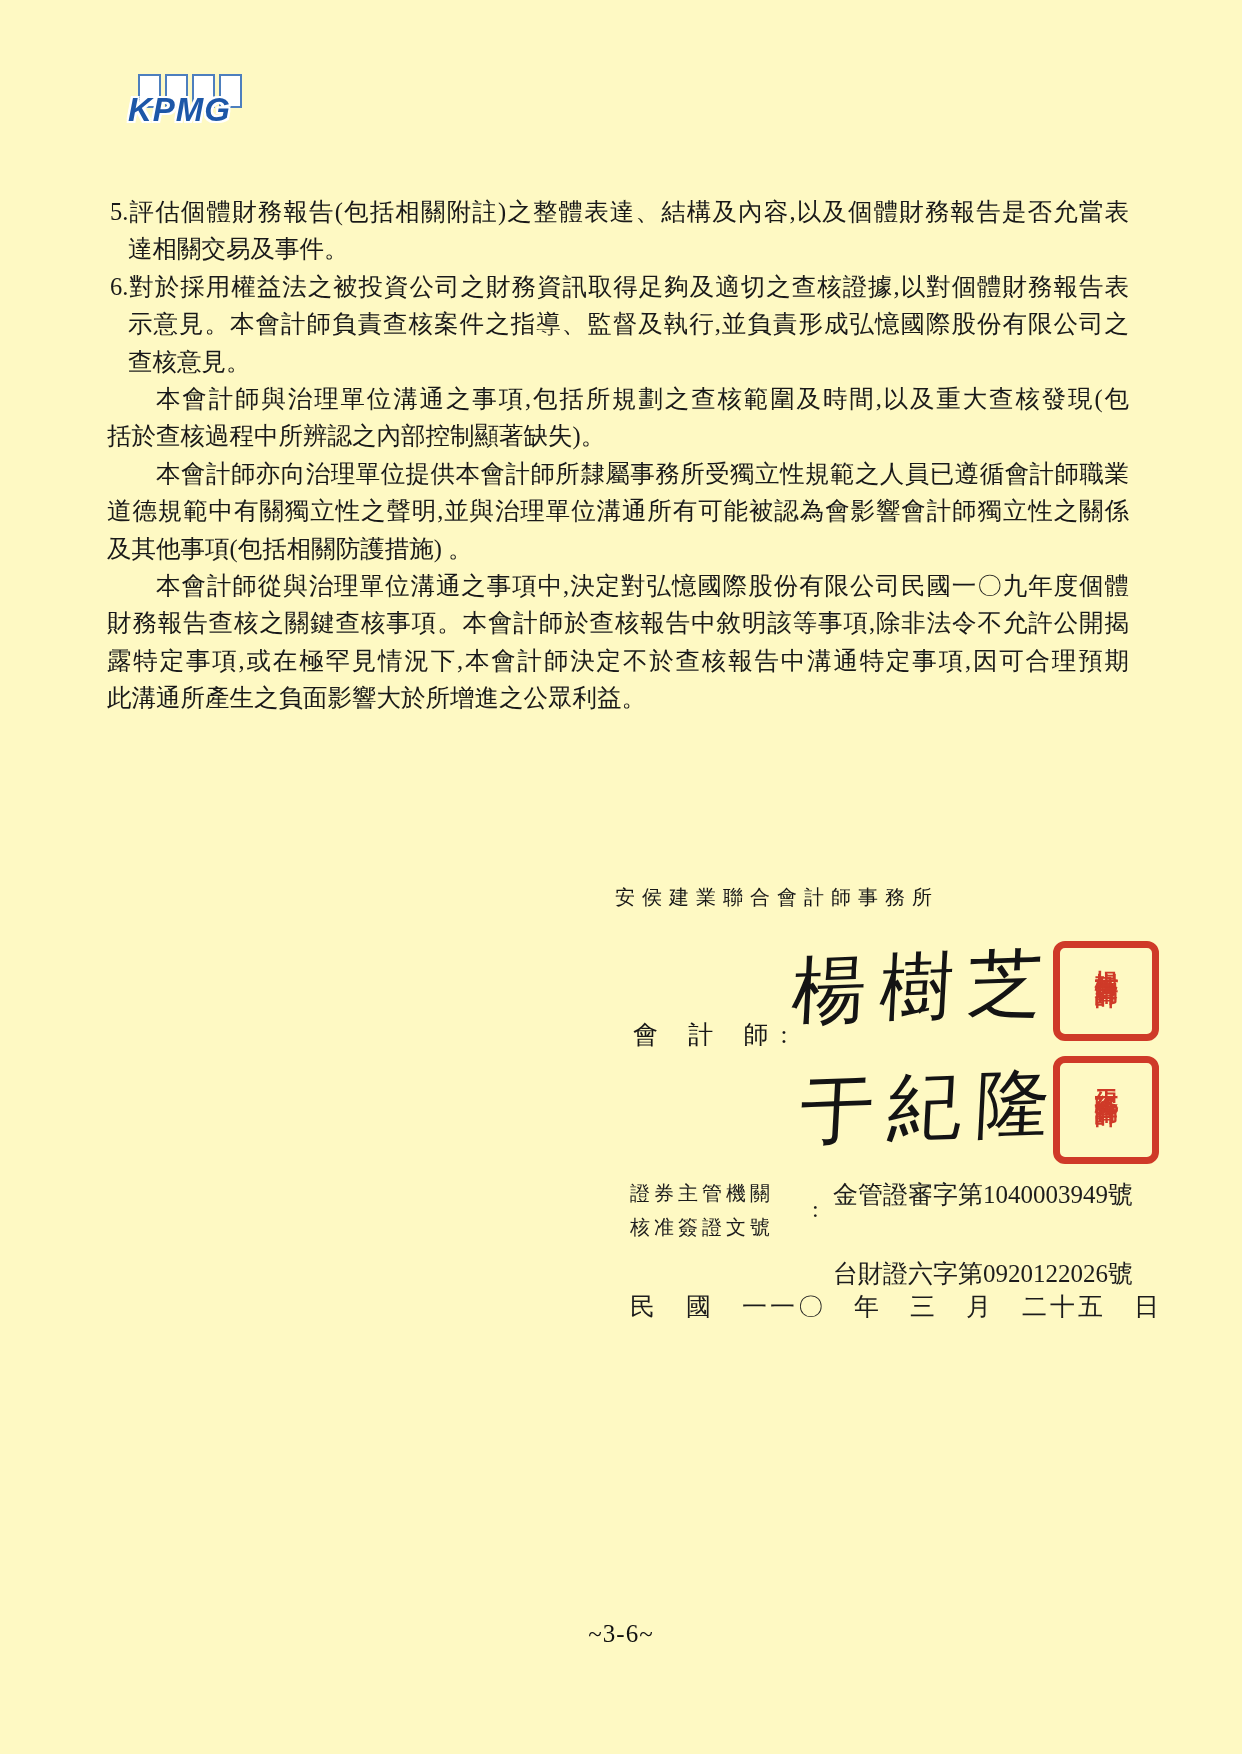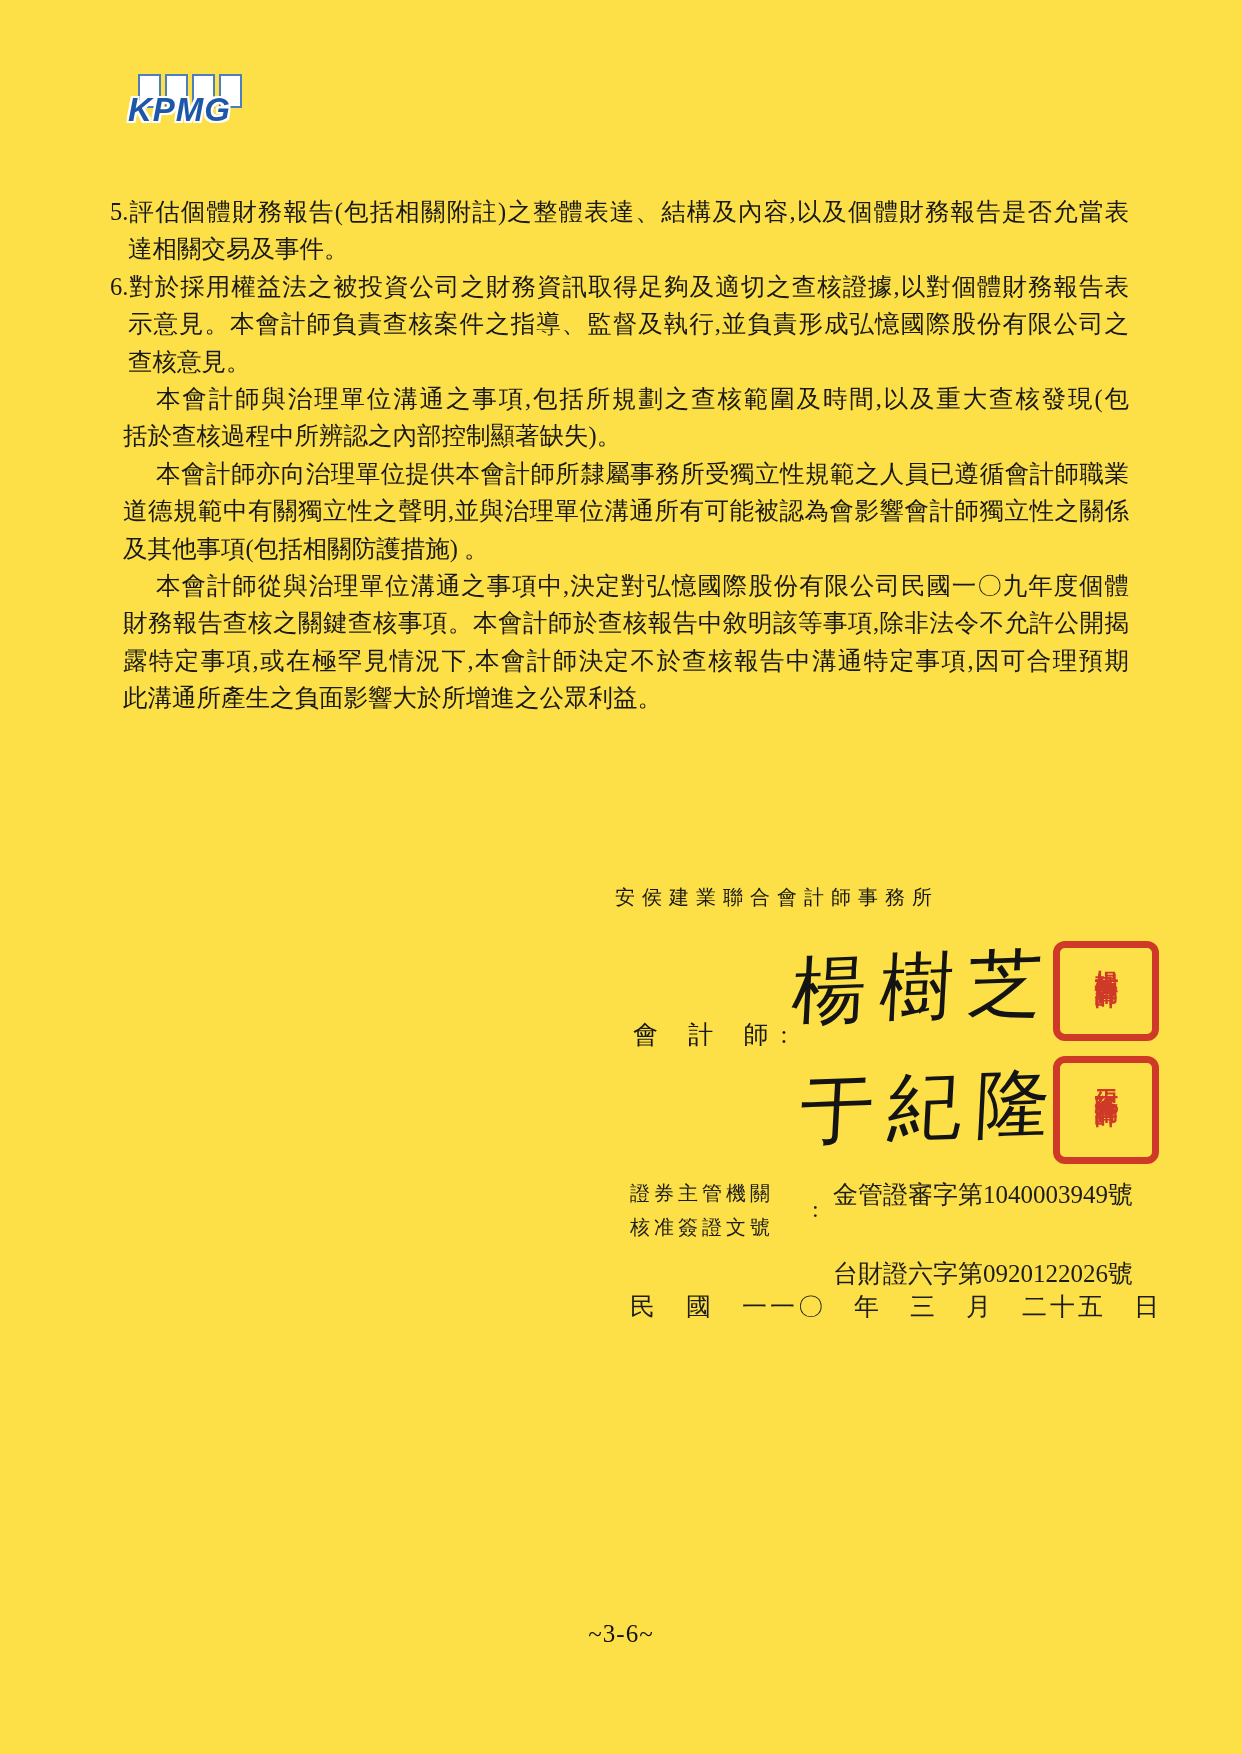--- a/index.html
+++ b/index.html
@@ -1,19 +1,19 @@
 <!DOCTYPE html>
 <html><head>
 <meta charset="utf-8">
 <style>
   * { margin:0; padding:0; box-sizing:border-box; }
   html,body { background:#e8e8e8; }
   .page {
     position:relative; width:1242px; height:1754px; margin:0 auto;
-    background:#fde047; overflow:hidden;
+    background:#fef9c3; overflow:hidden;
     font-family:"Liberation Serif","DejaVu Serif",serif;
     color:#1c1c1c;
   }
 
   
   .logo { position:absolute; left:128px; top:74px; width:150px; height:62px; }
   .logo-rects { position:absolute; left:10px; top:0; display:flex; gap:4px; }
   .logo-rects span {
     display:block; width:23px; height:34px;
     border:2px solid #4d7fbe; background:#fff;
@@ -29,21 +29,21 @@
 
   
   .bodytext {
     position:absolute; left:107px; top:193px; width:1022px;
     font-size:24.5px; line-height:37.4px; color:#191919;
   }
   .bodytext .ln { white-space:nowrap; }
   .ln-item   { margin-left:3px;  }
   .ln-cont   { margin-left:21px; }
   .ln-pfirst { margin-left:49px; }
-  .ln-flush  { margin-left:16px;    }
+  .ln-flush  { margin-left:0;    }
   .ln-just   { white-space:normal; text-align:justify; text-align-last:justify; }
 
   
   .firm-name {
     position:absolute; left:615px; top:884px;
     font-size:20px; letter-spacing:7px; color:#171717; white-space:nowrap;
   }
   .cpa-label {
     position:absolute; left:633px; top:1018px;
     font-size:25px; letter-spacing:12px; color:#171717; white-space:nowrap;

